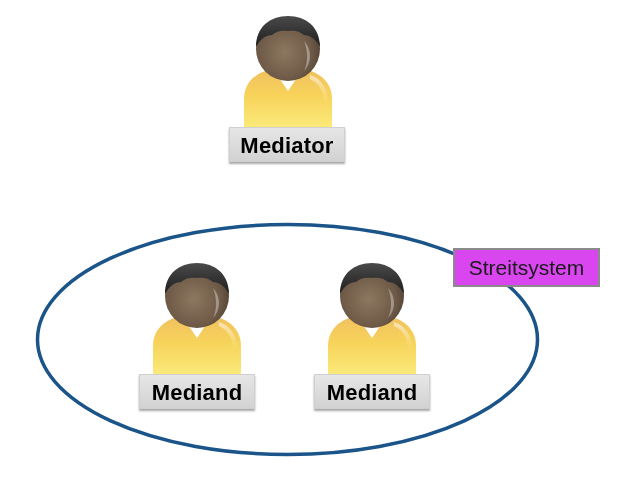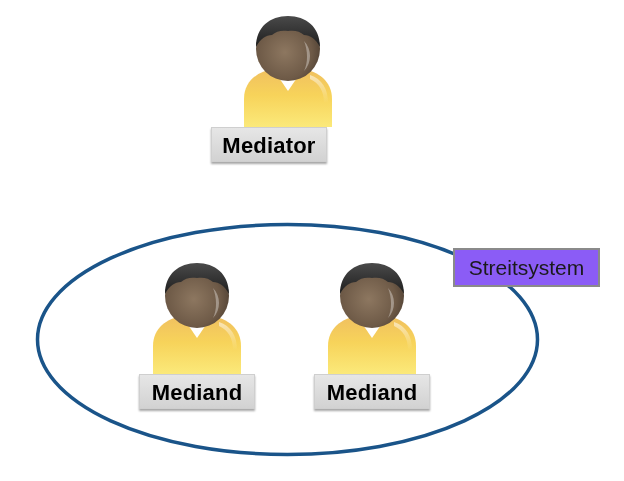--- a/index.html
+++ b/index.html
@@ -49,21 +49,21 @@
       text-align: center;
       letter-spacing: 0.2px;
     }
     .system-label {
       position: absolute;
       left: 453px;
       top: 248px;
       width: 147px;
       height: 39px;
       box-sizing: border-box;
-      background: #8b5cf6;
+      background: #d946ef;
       border: 2px solid #8a8a8a;
       color: #1a1a1a;
       font-size: 21px;
       line-height: 35px;
       text-align: center;
     }
   </style>
 </head>
 <body>
 
@@ -108,21 +108,21 @@
 
   <svg class="ellipse-svg" viewBox="0 0 624 481">
     <ellipse cx="287.5" cy="339.5" rx="250" ry="115" fill="none" stroke="#1a5489" stroke-width="3.5"></ellipse>
   </svg>
 
   <div class="person" style="left:240px; top:11px;">
     <svg viewBox="0 0 96 116">
         <use href="#person"></use>
       </svg>
   </div>
-  <div class="role-label" style="left:211px; top:127px;">Mediator</div>
+  <div class="role-label" style="left:229px; top:127px;">Mediator</div>
 
   <div class="person" style="left:149px; top:258px;">
     <svg viewBox="0 0 96 116">
         <use href="#person"></use>
       </svg>
   </div>
   <div class="role-label" style="left:139px; top:374px;">Mediand</div>
 
   <div class="person" style="left:324px; top:258px;">
     <svg viewBox="0 0 96 116">

